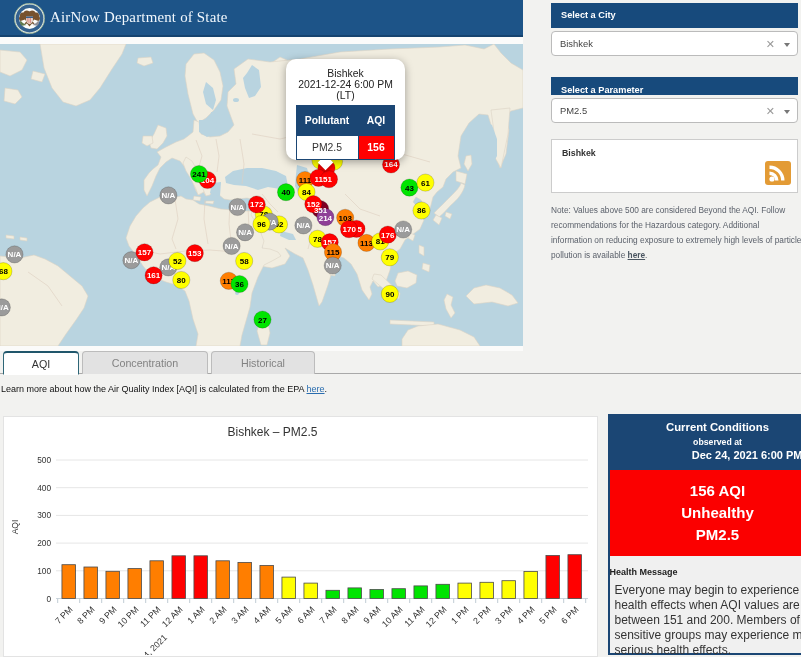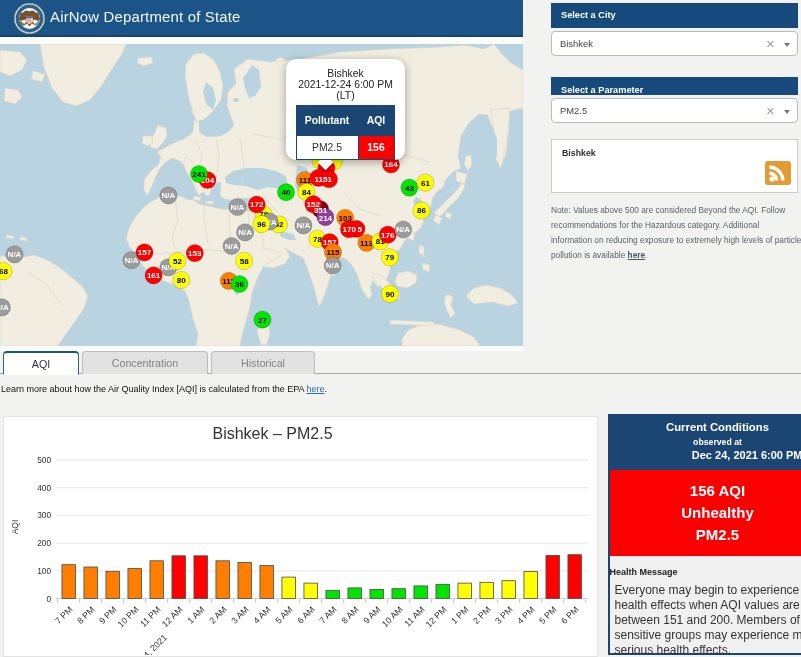--- a/index.html
+++ b/index.html
@@ -1,38 +1,38 @@
 <!DOCTYPE html>
 <html><head><meta charset="utf-8"><style>
 * { margin:0; padding:0; box-sizing:border-box; }
 svg { display:block; }
 html,body { width:801px; height:657px; background:#f2f2f0; font-family:"Liberation Sans", sans-serif; overflow:hidden; }
 .abs { position:absolute; }
-#hdr { left:0; top:0; width:523px; height:37px; background:#1d5488; border-bottom:2px solid #15436f; }
+#hdr { left:0; top:0; width:523px; height:37px; background:#1d5488; border-bottom:2px solid #15436f;font-family:Liberation Serif, serif; }
 #hdr .t { position:absolute; left:50px; top:8.5px; color:#f2f8fd; font-size:14.9px; letter-spacing:0.2px; }
 #map { left:0; top:44px; width:523px; height:302px; background:#b9d4e0; }
 #tt { left:286px; top:15px; width:119px; height:101px; background:#fff; border-radius:10px;
       box-shadow:0 2px 8px rgba(0,0,0,0.35); font-size:10.4px; color:#222; text-align:center; }
 #tt .tip { position:absolute; left:34px; top:97.5px; width:11px; height:11px; background:#fff; transform:rotate(45deg);
            box-shadow:2px 2px 3px rgba(0,0,0,0.2); }
 #tt table { position:absolute; left:9.5px; top:45.5px; border-collapse:collapse; font-size:10.4px; }
 #tt th { background:#1b4674; color:#fff; font-weight:bold; padding:0; }
 #tt td, #tt th { border:1px solid #1b4674; text-align:center; }
 #tt .c1 { width:62px; height:30px; }
 #tt .c2 { width:36px; height:20px; }
 #tt .r2 { height:24px; }
 #tabs { left:0; top:351px; width:801px; height:23px; border-bottom:1px solid #a9a9a9; }
 .tab { position:absolute; top:0; height:23px; line-height:22px; text-align:center; font-size:10.7px;
        border:1px solid #bcbcbc; border-bottom:none; border-radius:4px 4px 0 0; background:#e2e2e2; color:#828282; }
 .tab.on { background:#fff; color:#333; border:1px solid #2e6677; border-top:2px solid #20566b; border-bottom:1px solid #fff; height:24px; z-index:2; }
 #learn { left:1px; top:383.5px; width:700px; font-size:9px; color:#111; }
 #learn a { color:#2a6daf; text-decoration:underline; }
 #chart { left:3px; top:415.5px; width:595px; height:241.5px; background:#fff; border:1px solid #e3e3e3; }
 #chart > svg { margin:-1px 0 0 -1px; }
-#ctitle { position:absolute; left:-3px; top:8px; width:543px; text-align:center; font-size:16px; color:#333; }
+#ctitle { position:absolute; left:-3px; top:8px; width:543px; text-align:center; font-size:12px; color:#333; }
 #cc { left:607.5px; top:414px; width:220px; height:240.5px; border:2px solid #1b4674; background:#f0f0f0; }
 #cc .h { background:#1b4674; color:#fff; text-align:center; height:54px; padding-top:5px; }
 #cc .h .l1 { font-size:11.3px; font-weight:bold; }
 #cc .h .l2 { font-size:8.7px; font-weight:bold; margin-top:4px; }
 #cc .h .l3 { font-size:11px; font-weight:bold; margin-top:2px;text-align:right; }
 #cc .red { background:#fb0000; color:#fff; text-align:center; height:86px; padding-top:12px; }
 #cc .red div { font-size:15px; font-weight:bold; margin-bottom:4.8px; }
 #cc .hm { text-align:left; font-size:9px; font-weight:bold; color:#222; margin-top:11px; }
 #cc .htxt { font-size:12px; color:#333; margin:6px 4px 0 5px; line-height:15px; }
 #sb { left:551px; top:0; width:247px; }

